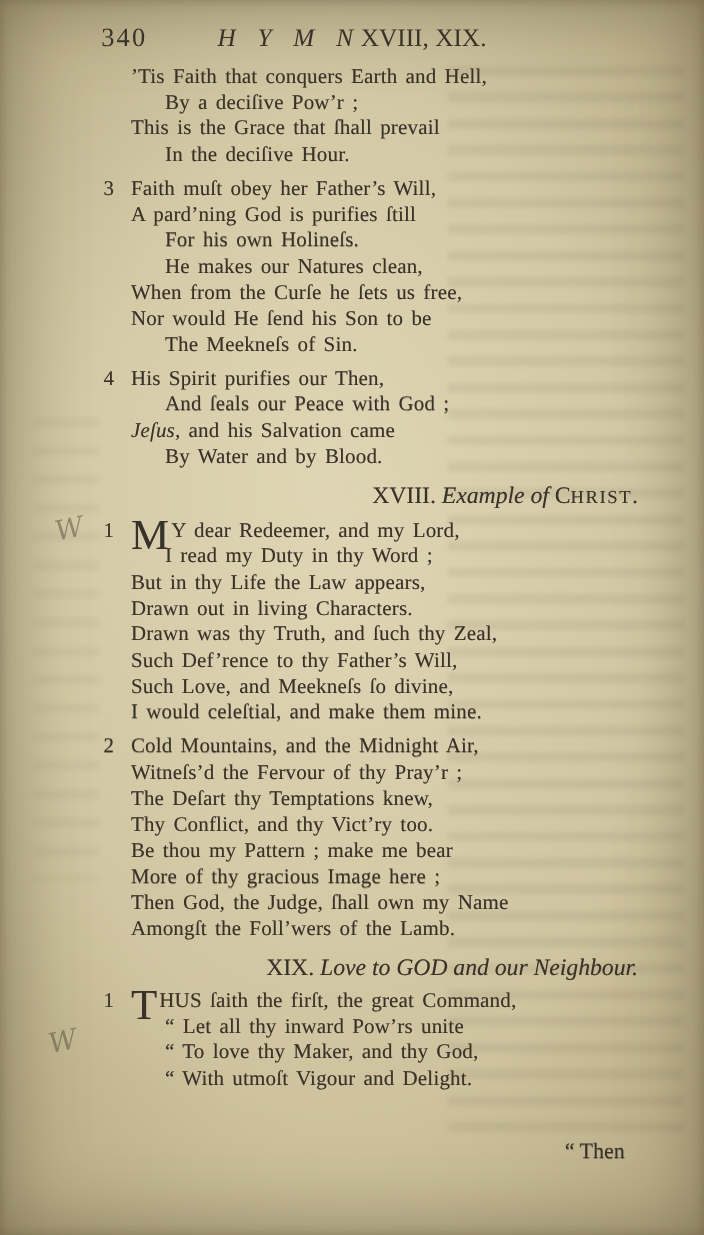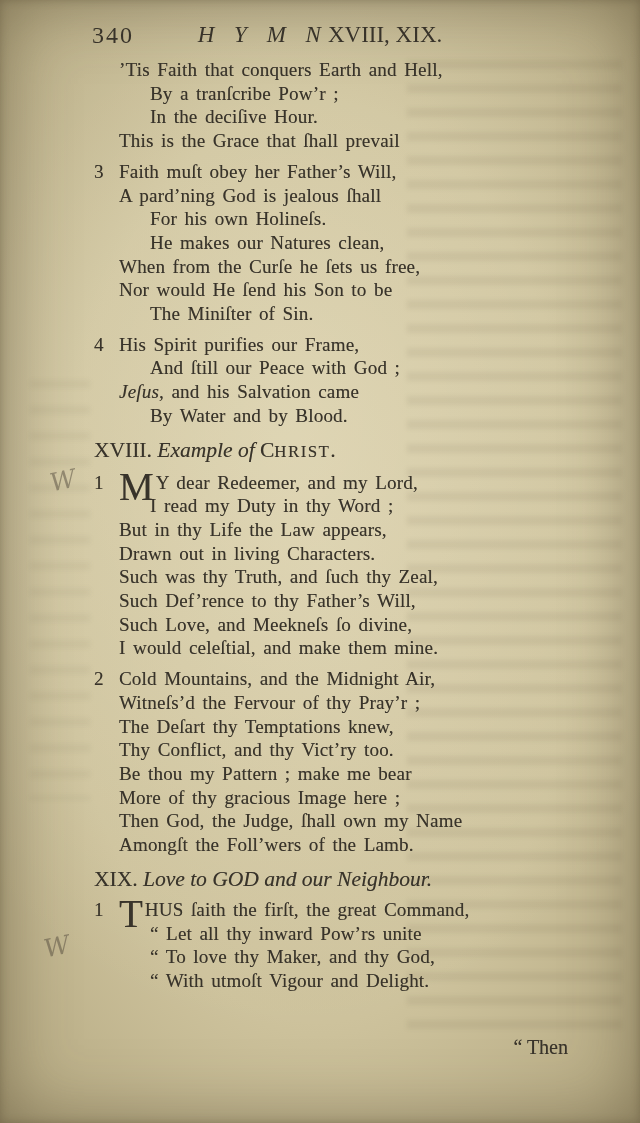--- a/index.html
+++ b/index.html
@@ -30,21 +30,21 @@
   .it{font-style:italic;}
   .sp{letter-spacing:7px;}
   .content{position:absolute;top:58px;left:94px;width:486px;font-size:19px;
     text-shadow:0.2px 0.2px 0.5px rgba(56,51,42,.45);}
   .stanza{margin-bottom:7px;}
   .line{position:relative;line-height:23.7px;padding-left:25px;white-space:nowrap;
     letter-spacing:0.2px;word-spacing:2.5px;}
   .line.i1{padding-left:56px;}
   .vnum{position:absolute;left:0;top:0;}
   .dc{font-size:39px;line-height:10px;vertical-align:-11px;margin-right:2px;letter-spacing:0;}
-  .heading{text-align:left;font-size:21.5px;line-height:26px;margin:9px 0 6px;white-space:nowrap;}
+  .heading{text-align:right;font-size:21.5px;line-height:26px;margin:9px 0 6px;white-space:nowrap;}
   .caps-sm{font-size:0.78em;letter-spacing:1.5px;}
   .catchword{position:absolute;top:1036px;right:72px;font-size:20px;
     text-shadow:0.2px 0.2px 0.5px rgba(56,51,42,.45);}
   .margin-mark{position:absolute;font-style:italic;font-size:25px;
     color:rgba(78,70,56,.48);transform:rotate(-12deg);
     font-family:"DejaVu Serif",serif;}
   .m1{left:50px;top:466px;}
   .m2{left:44px;top:932px;}
 </style>
 </head>
@@ -54,46 +54,46 @@
   <div class="header">
     <span class="pagenum">340</span>
     <span class="title">
       <span class="it sp">H Y M N</span><span>XVIII, XIX.</span>
     </span>
   </div>
 
   <div class="content">
       <div class="stanza">
         <div class="line"><span>’Tis Faith that conquers Earth and Hell,</span></div>
-        <div class="line i1"><span>By a tranſcribe Pow’r ;</span></div>
+        <div class="line i1"><span>By a deciſive Pow’r ;</span></div>
+        <div class="line"><span>This is the Grace that ſhall prevail</span></div>
         <div class="line i1"><span>In the deciſive Hour.</span></div>
-        <div class="line"><span>This is the Grace that ſhall prevail</span></div>
       </div>
       <div class="stanza">
         <div class="line"><span class="vnum">3</span><span>Faith muſt obey her Father’s Will,</span></div>
-        <div class="line"><span>A pard’ning God is jealous ſhall</span></div>
+        <div class="line"><span>A pard’ning God is purifies ſtill</span></div>
         <div class="line i1"><span>For his own Holineſs.</span></div>
         <div class="line i1"><span>He makes our Natures clean,</span></div>
         <div class="line"><span>When from the Curſe he ſets us free,</span></div>
         <div class="line"><span>Nor would He ſend his Son to be</span></div>
-        <div class="line i1"><span>The Miniſter of Sin.</span></div>
+        <div class="line i1"><span>The Meekneſs of Sin.</span></div>
       </div>
       <div class="stanza">
-        <div class="line"><span class="vnum">4</span><span>His Spirit purifies our Frame,</span></div>
-        <div class="line i1"><span>And ſtill our Peace with God ;</span></div>
+        <div class="line"><span class="vnum">4</span><span>His Spirit purifies our Then,</span></div>
+        <div class="line i1"><span>And ſeals our Peace with God ;</span></div>
         <div class="line"><span class="it">Jeſus,</span><span> and his Salvation came</span></div>
         <div class="line i1"><span>By Water and by Blood.</span></div>
       </div>
       <div class="heading"><span>XVIII. </span><span class="it">Example of </span><span>C</span><span class="caps-sm">HRIST</span><span>.</span></div>
       <div class="stanza">
         <div class="line"><span class="vnum">1</span><span class="dc">M</span><span>Y dear Redeemer, and my Lord,</span></div>
         <div class="line i1"><span>I read my Duty in thy Word ;</span></div>
         <div class="line"><span>But in thy Life the Law appears,</span></div>
         <div class="line"><span>Drawn out in living Characters.</span></div>
-        <div class="line"><span>Such was thy Truth, and ſuch thy Zeal,</span></div>
+        <div class="line"><span>Drawn was thy Truth, and ſuch thy Zeal,</span></div>
         <div class="line"><span>Such Def’rence to thy Father’s Will,</span></div>
         <div class="line"><span>Such Love, and Meekneſs ſo divine,</span></div>
         <div class="line"><span>I would celeſtial, and make them mine.</span></div>
       </div>
       <div class="stanza">
         <div class="line"><span class="vnum">2</span><span>Cold Mountains, and the Midnight Air,</span></div>
         <div class="line"><span>Witneſs’d the Fervour of thy Pray’r ;</span></div>
         <div class="line"><span>The Deſart thy Temptations knew,</span></div>
         <div class="line"><span>Thy Conflict, and thy Vict’ry too.</span></div>
         <div class="line"><span>Be thou my Pattern ; make me bear</span></div>

